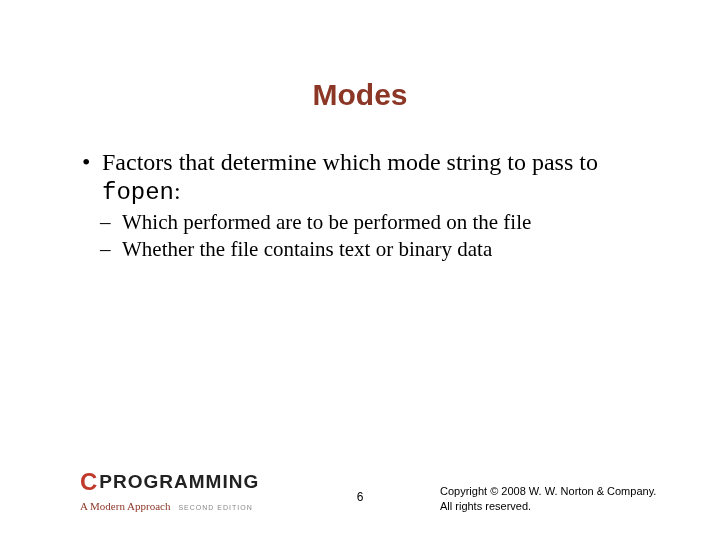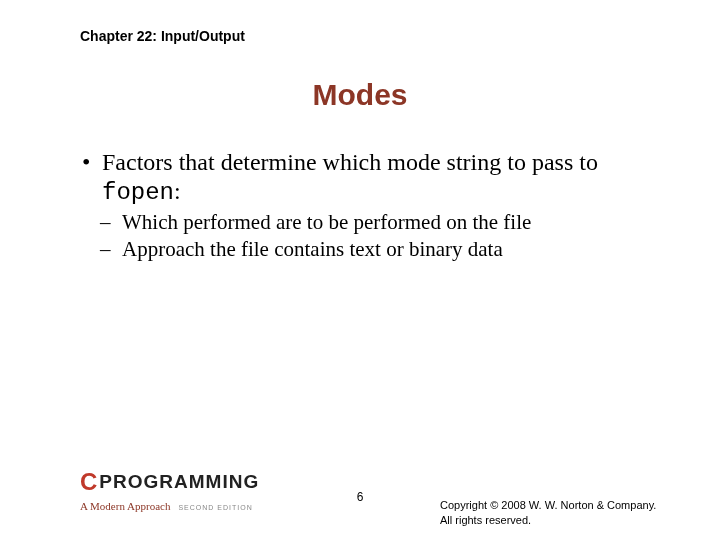--- a/index.html
+++ b/index.html
@@ -79,21 +79,21 @@
     bottom: 36px;
     left: 0;
     width: 720px;
     text-align: center;
     font-family: Arial, Helvetica, sans-serif;
     font-size: 12px;
     color: #000;
   }
   .copyright {
     position: absolute;
-    bottom: 12px;
+    bottom: 26px;
     left: 440px;
     width: 260px;
     font-family: Arial, Helvetica, sans-serif;
     font-size: 11px;
     line-height: 1.35;
     color: #000;
   }
   .logo {
     position: absolute;
     bottom: 26px;
@@ -131,30 +131,29 @@
     color: #888;
     letter-spacing: 1px;
     margin-left: 4px;
   }
 </style>
 </head>
 <body>
 
 <div class="slide">
 
-  <div class="chapter">Chapter 22: Input/Output</div>
 
   <div class="title">Modes</div>
 
   <div class="body">
     <div class="bullet1">
       <span>Factors that determine which mode string to pass to </span><span class="mono">fopen</span><span>:</span>
     </div>
     <div class="bullet2">Which performed are to be performed on the file</div>
-    <div class="bullet2">Approach the file contains text or binary data</div>
+    <div class="bullet2">Whether the file contains text or binary data</div>
   </div>
 
   <div class="logo">
     <div class="logo-top">
       <span class="logo-c">C</span>
       <span class="logo-prog">PROGRAMMING</span>
     </div>
     <div>
       <span class="logo-sub">A Modern Approach</span>
       <span class="logo-ed">SECOND EDITION</span>

